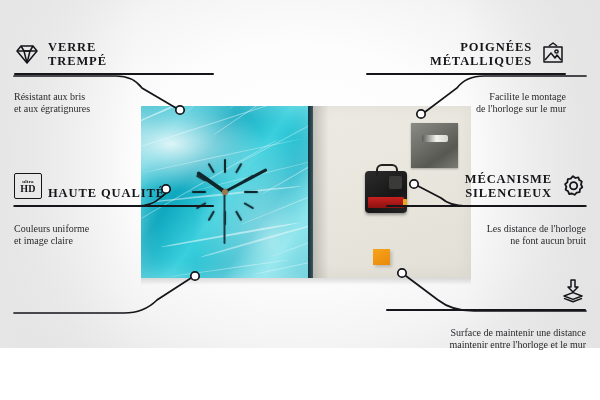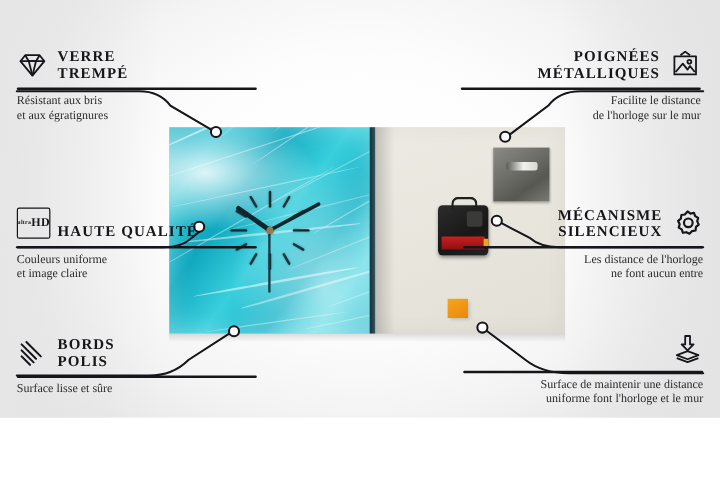--- a/index.html
+++ b/index.html
@@ -127,35 +127,35 @@
   .co-title{
     font-family:"Liberation Serif", serif;
     font-weight:bold;font-size:12.5px;letter-spacing:.9px;
     color:#16161a;line-height:14px;text-transform:uppercase;
   }
   .co-rule{
     height:1.6px;background:#15151a;margin-top:5px;border-radius:1px;
   }
   .co-sub{
     font-family:"Liberation Serif", serif;
-    font-size:10px;line-height:12.4px;color:#2a2a2e;margin-top:4px;
+    font-size:10px;line-height:12.4px;color:#2a2a2e;margin-top:16px;
   }
   .ico{width:26px;height:26px;flex:0 0 26px;color:#15151a;}
   .ico svg{display:block;width:26px;height:26px;}
 
   .c-verre   {left:14px;  top:40px;}
   .c-impr    {left:14px;  top:172px;}
   .c-bords   {left:14px;  top:280px;}
-  .c-poign   {left:384px; top:40px;}
+  .c-poign   {left:366px; top:40px;}
   .c-meca    {left:386px; top:172px;}
   .c-entre   {left:386px; top:278px;}
 
   .hd-badge{
     width:26px;height:24px;border:1.6px solid #15151a;border-radius:2px;
-    display:flex;align-items:center;justify-content:center;
+    display:flex;flex-direction:column;align-items:center;justify-content:center;
     line-height:1;
   }
   .hd-badge .u{font-size:5px;font-weight:bold;letter-spacing:.2px;}
   .hd-badge .h{font-size:10px;font-weight:bold;letter-spacing:.3px;}
 
   .connectors{position:absolute;left:0;top:0;width:600px;height:400px;pointer-events:none;}
 </style>
 </head>
 <body>
 
@@ -271,95 +271,74 @@
       <span class="co-title">
         <br><span>HAUTE QUALITÉ</span>
       </span>
     </div>
     <div class="co-rule"></div>
     <div class="co-sub">
       <span>Couleurs uniforme</span><br><span>et image claire</span>
     </div>
   </div>
 
-  <div class="callout left c-bords">
-    <div class="co-head">
-      <span class="ico">
-        <svg viewBox="0 0 26 26">
-            <g fill="none" stroke="currentColor" stroke-width="1.7" stroke-linecap="round">
-          <path d="M4 6 L16 18"></path>
-              <path d="M4 11 L14 21"></path>
-              <path d="M4 16 L11 23"></path>
-              <path d="M8 4 L20 16"></path>
-        </g>
-          </svg>
-      </span>
-      <span class="co-title">
-        <span>BORDS</span><br><span>POLIS</span>
-      </span>
-    </div>
-    <div class="co-rule"></div>
-    <div class="co-sub">
-      <span>Surface lisse et sûre</span>
-    </div>
-  </div>
 
   <div class="callout right c-poign">
     <div class="co-head">
       <span class="co-title">
         <span>POIGNÉES</span><br><span>MÉTALLIQUES</span>
       </span>
       <span class="ico">
         <svg viewBox="0 0 26 26">
             <g fill="none" stroke="currentColor" stroke-width="1.5" stroke-linejoin="round">
           <path d="M9 5 L13 2 L17 5"></path>
               <rect x="4" y="6" width="18" height="15"></rect>
           <path d="M5 19 L11 12 L15 17 L17 14 L21 19"></path>
               <circle cx="16.5" cy="10.5" r="1.6"></circle>
         </g>
           </svg>
       </span>
     </div>
     <div class="co-rule"></div>
     <div class="co-sub">
-      <span>Facilite le distance</span><br><span>de l'horloge sur le mur</span>
+      <span>Facilite le montage</span><br><span>de l'horloge sur le mur</span>
     </div>
   </div>
 
   <div class="callout right c-meca">
     <div class="co-head">
       <span class="co-title">
         <span>MÉCANISME</span><br><span>SILENCIEUX</span>
       </span>
       <span class="ico">
         <svg viewBox="0 0 26 26">
             <g fill="none" stroke="currentColor" stroke-width="1.8" stroke-linejoin="round">
           <path d="M13 3.2 L15.4 5.0 L18.3 4.3 L19.3 7.1 L21.8 8.6 L21.0 11.5 L22.3 14.2 L20.0 16.1 L19.6 19.1 L16.7 19.6 L14.6 21.8 L12.0 20.5 L9.1 21.0 L8.1 18.2 L5.6 16.7 L6.4 13.8 L5.1 11.1 L7.4 9.2 L7.8 6.2 L10.7 5.7 Z"></path>
           <circle cx="13.6" cy="12.7" r="3.6"></circle>
         </g>
           </svg>
       </span>
     </div>
     <div class="co-rule"></div>
     <div class="co-sub">
-      <span>Les distance de l'horloge</span><br><span>ne font aucun entre</span>
+      <span>Les distance de l'horloge</span><br><span>ne font aucun bruit</span>
     </div>
   </div>
 
   <div class="callout right c-entre">
     <div class="co-head">
       <span class="ico">
         <svg viewBox="0 0 26 26">
             <g fill="none" stroke="currentColor" stroke-width="1.5" stroke-linejoin="round">
           <path d="M11 2 H15 V9 H18 L13 14 L8 9 H11 Z"></path>
           <path d="M13 14.6 L22 18 L13 21.4 L4 18 Z"></path>
           <path d="M4 20.4 L13 23.8 L22 20.4"></path>
         </g>
           </svg>
       </span>
     </div>
     <div class="co-rule"></div>
     <div class="co-sub">
-      <span>Surface de maintenir une distance</span><br><span>uniforme font l'horloge et le mur</span>
+      <span>Surface de maintenir une distance</span><br><span>maintenir entre l'horloge et le mur</span>
     </div>
   </div>
 
 </div>
 
 </body></html>

